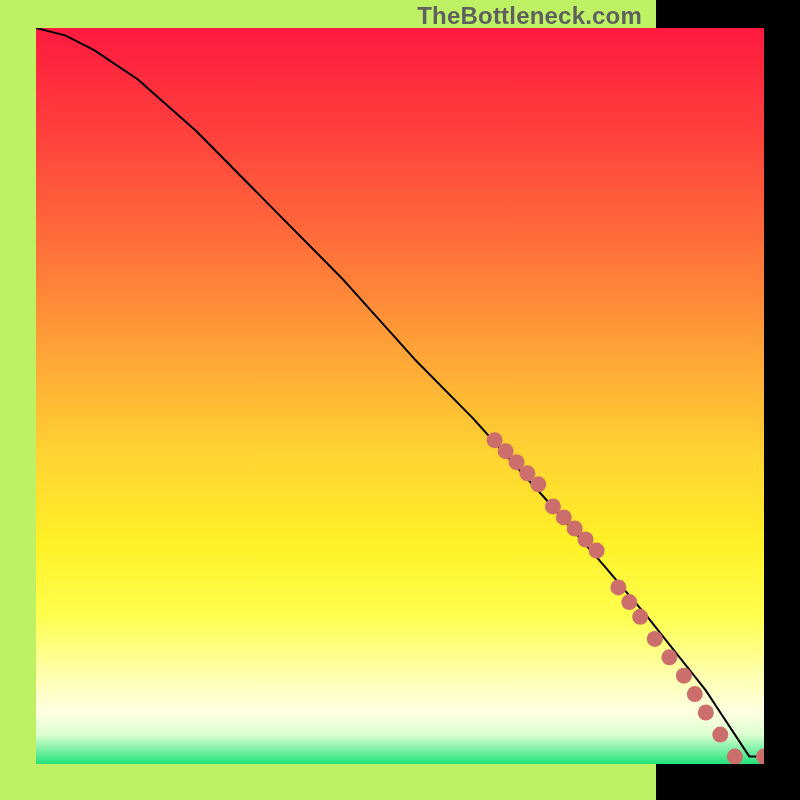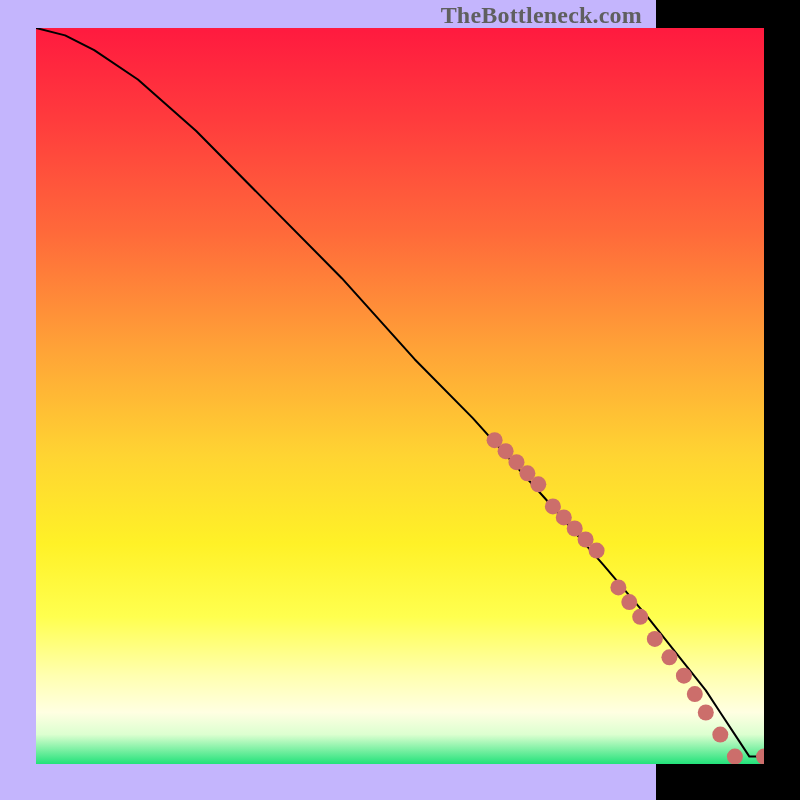--- a/index.html
+++ b/index.html
@@ -8,22 +8,21 @@
     width: 800px;
     height: 800px;
     background: #000;
     font-family: Arial, Helvetica, sans-serif;
     overflow: hidden;
   }
   .frame {
     position: relative;
     width: 656px;
     height: 800px;
-    background: #c4b5fd;
-    font-family: Liberation Serif, serif;
+    background: #bef264;
   }
   .watermark {
     position: absolute;
     top: 2px;
     right: 14px;
     color: #5f5f5f;
     font-size: 24px;
     font-weight: 600;
     letter-spacing: 0.2px;
     z-index: 5;

